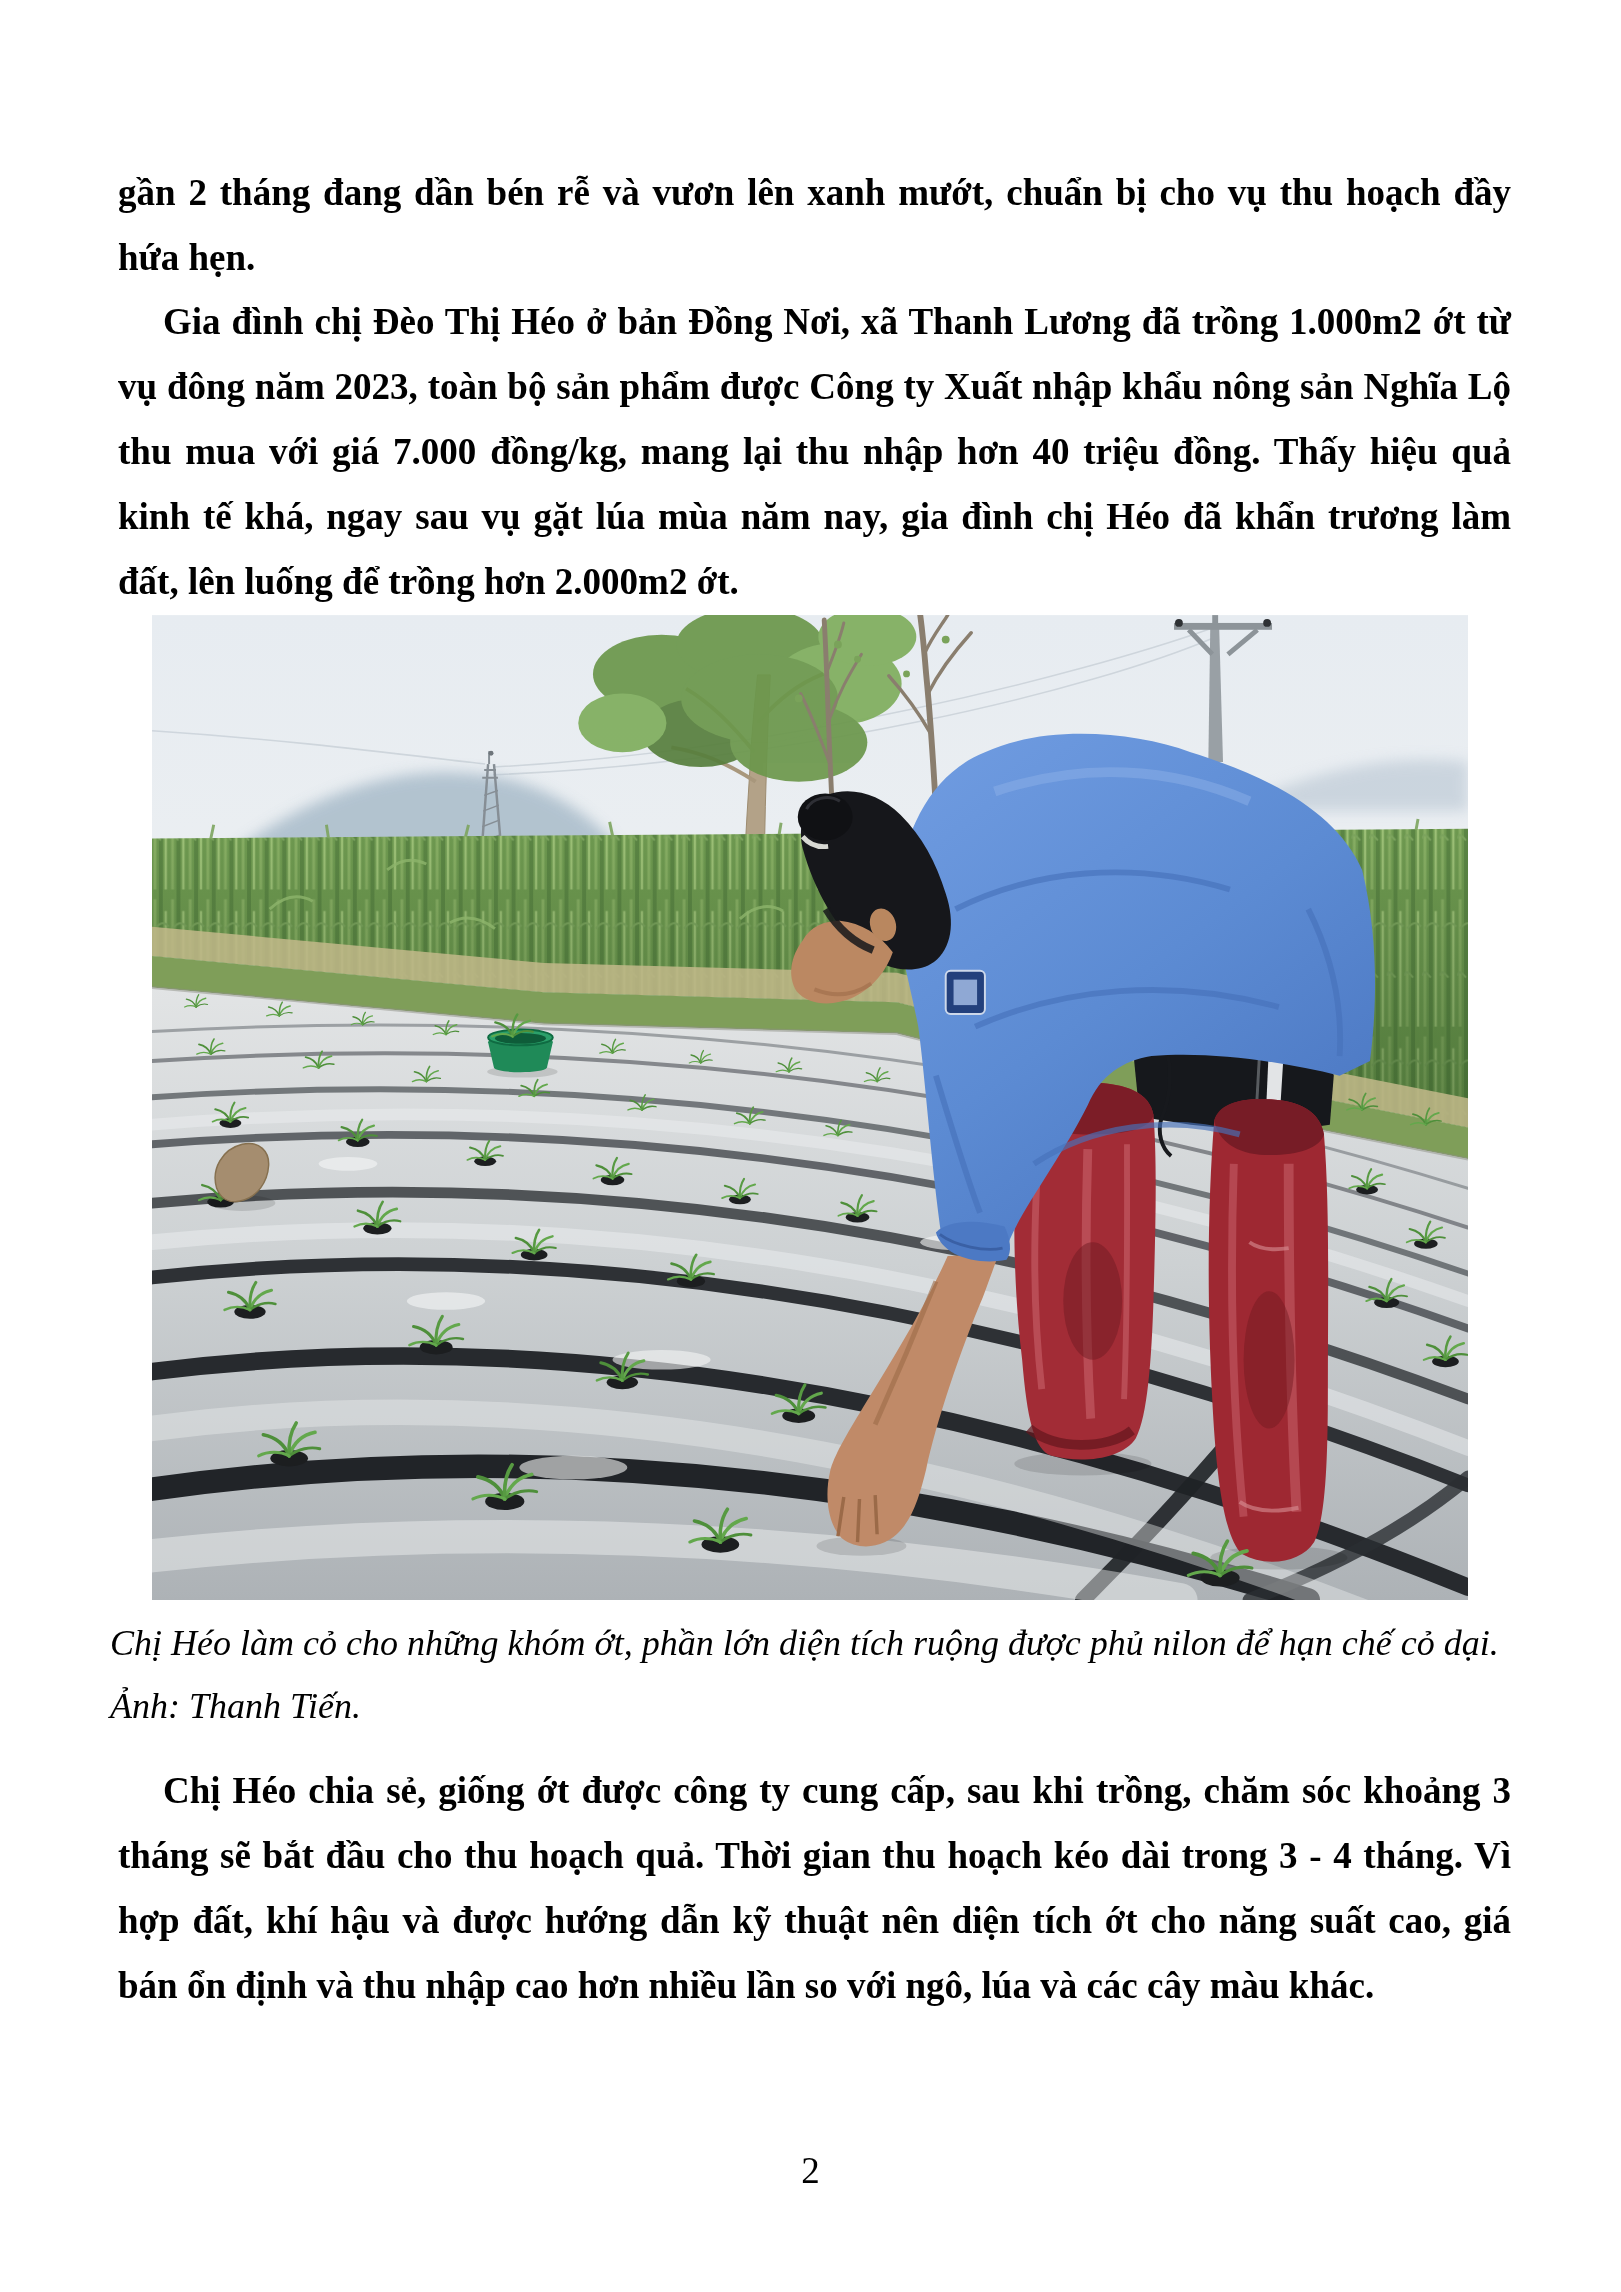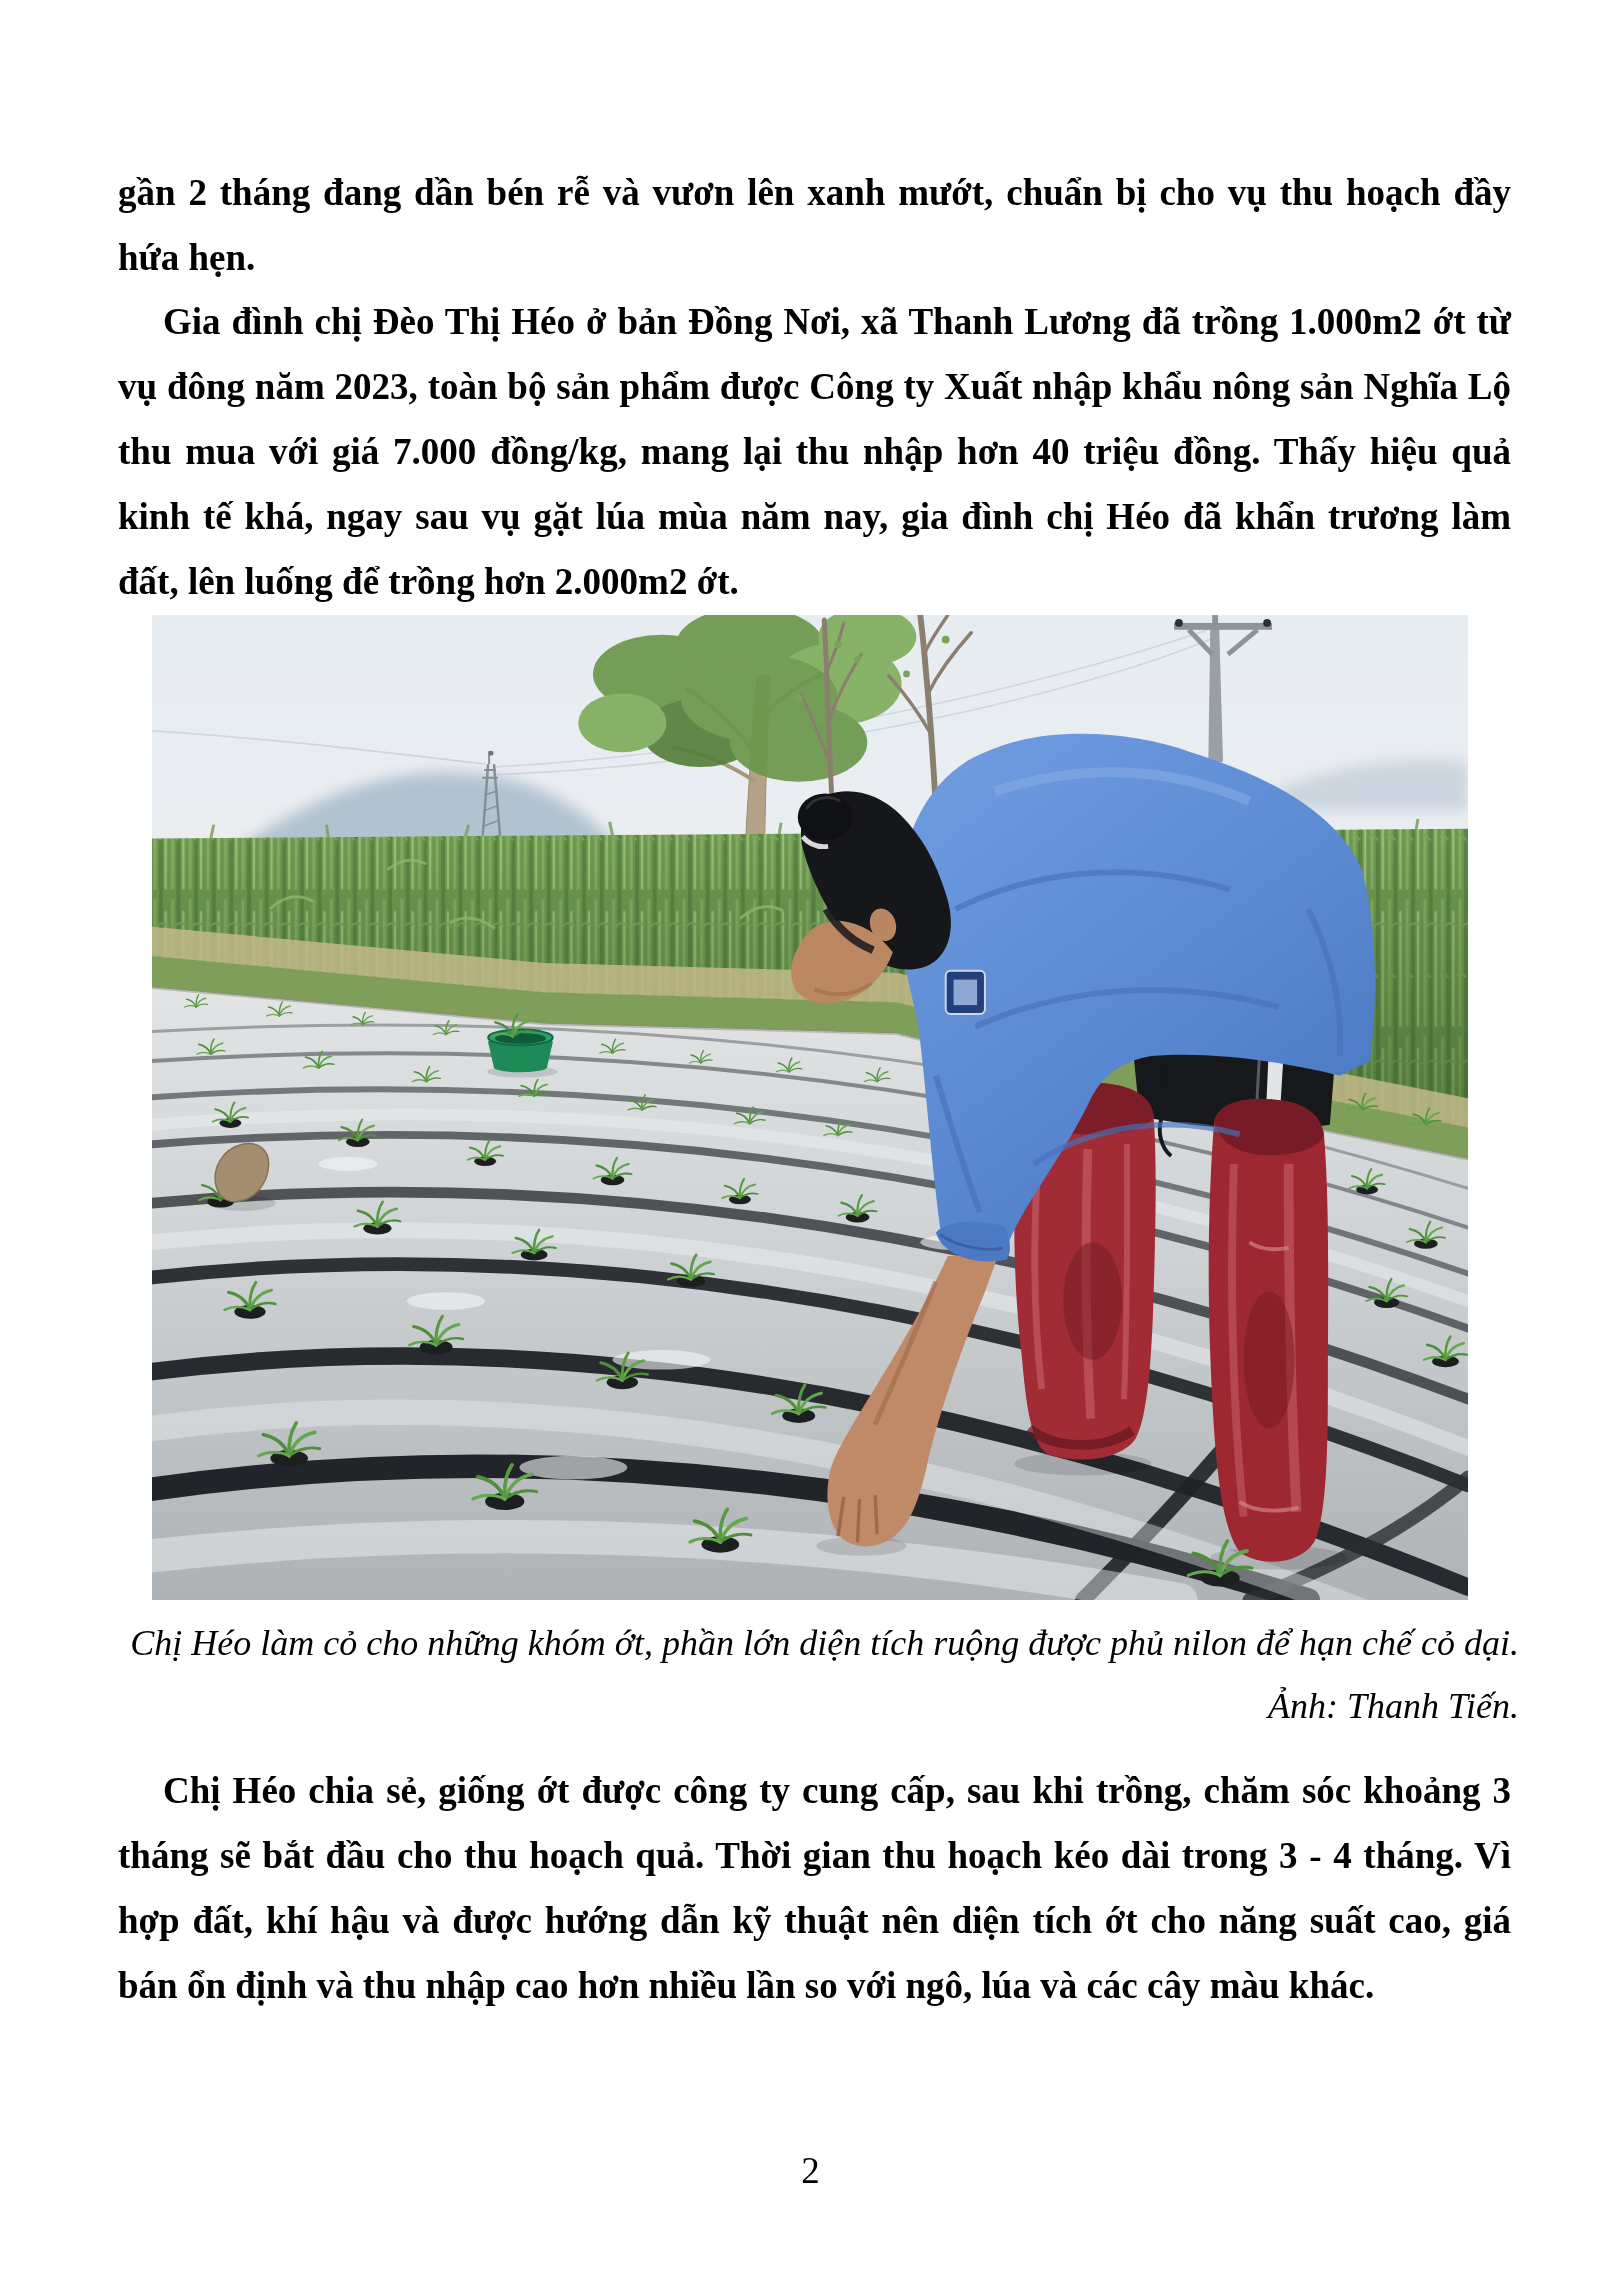--- a/index.html
+++ b/index.html
@@ -14,21 +14,21 @@
   .para{
     position:absolute;left:110px;right:102px;margin:8px;
     font-size:37px;line-height:65px;
     text-align:justify;
     font-weight:bold;
   }
   .para.indent{text-indent:45px;}
   .caption{
     position:absolute;left:110px;right:102px;margin:0;
     font-size:36px;line-height:63px;
-    font-style:italic;text-align:right;
+    font-style:italic;text-align:left;
   }
   .pageno{
     position:absolute;left:0;right:0;top:2143px;
     font-size:37px;line-height:55px;text-align:center;
   }
   figure.photo{
     position:absolute;left:152px;top:615px;margin:0;
     width:1316px;height:985px;overflow:hidden;
   }
   figure.photo svg{display:block;}

